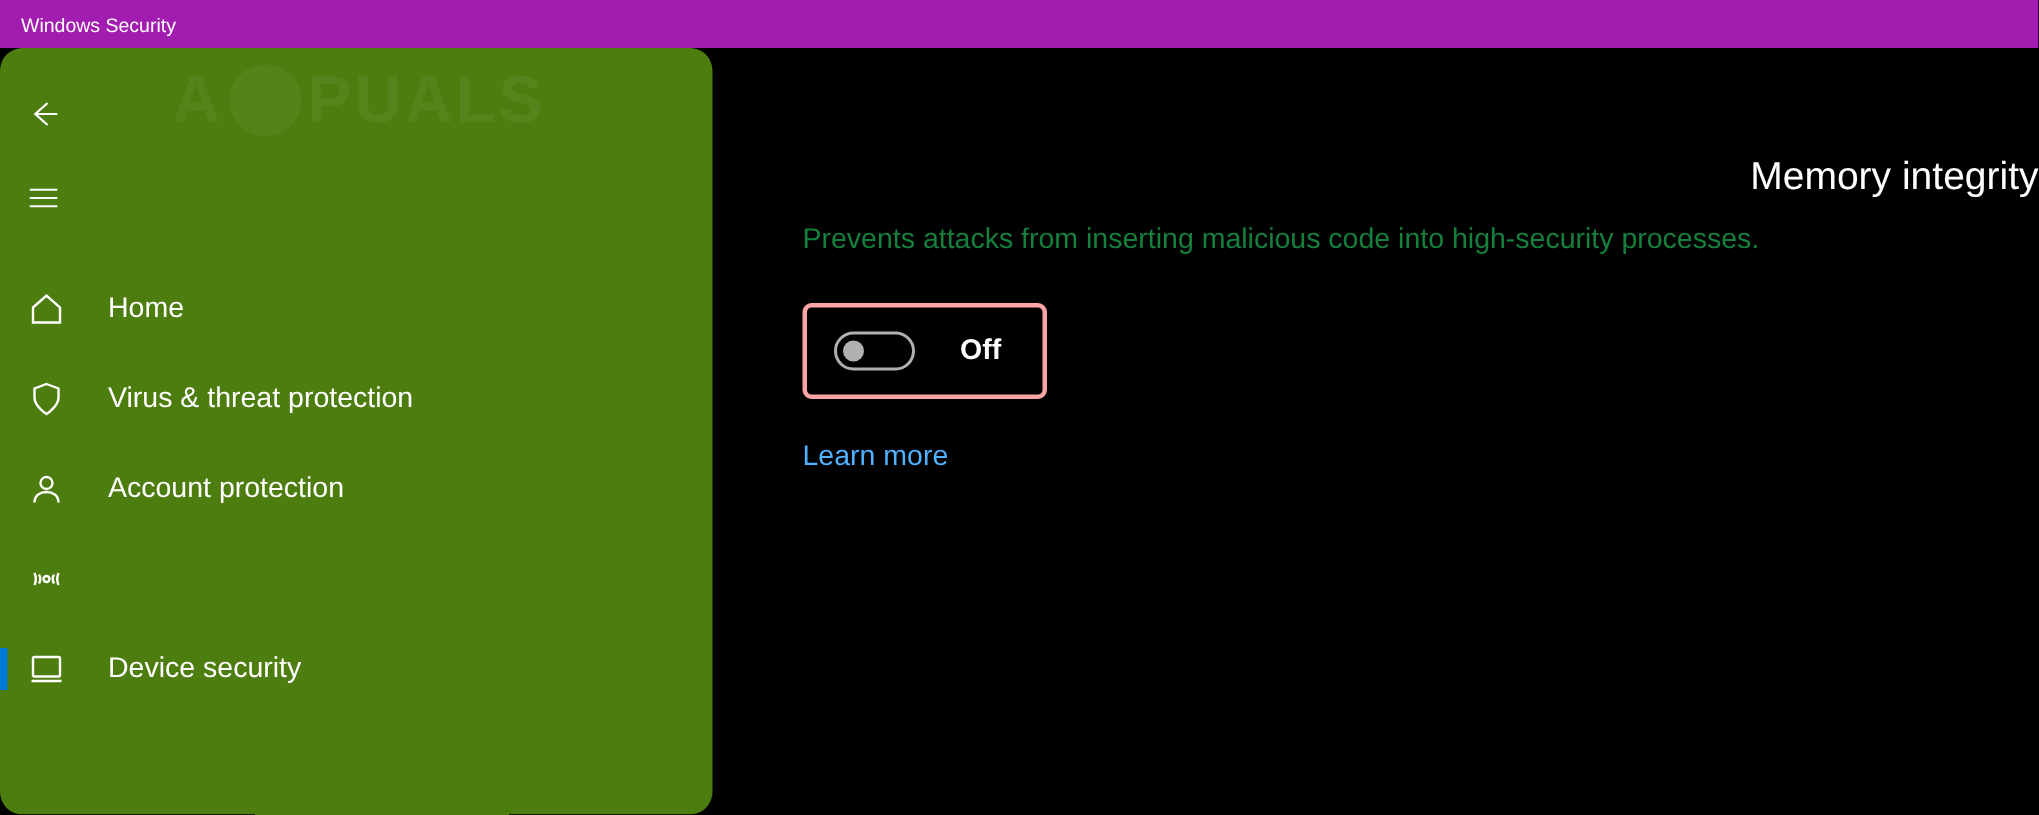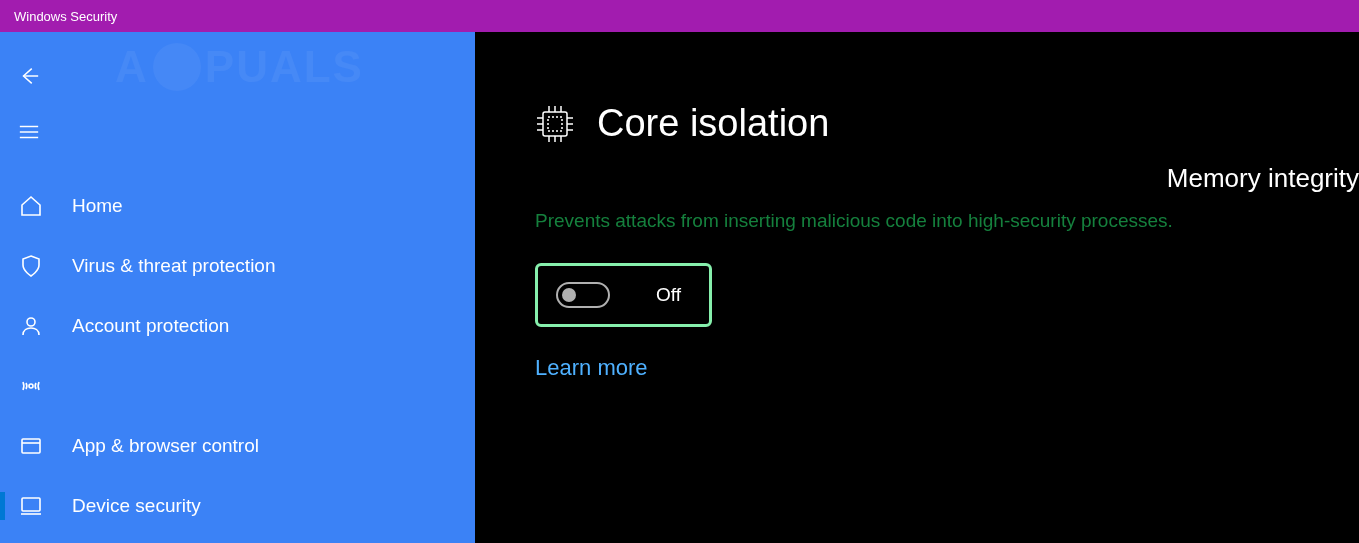--- a/index.html
+++ b/index.html
@@ -26,25 +26,26 @@
       font-size: 13px;
       font-weight: 400;
     }
     .body {
       display: flex;
       flex: 1;
       height: calc(543px - 32px);
     }
     .sidebar {
       width: 475px;
-      background: #3b82f6;
+      background: #4d7c0f;
       display: flex;
       flex-direction: column;
       padding-top: 18px;
       position: relative;
+      border-radius: 15px;
     }
     .watermark {
       position: absolute;
       top: 10px;
       left: 115px;
       font-size: 44px;
       font-weight: 700;
       color: rgba(255,255,255,0.06);
       letter-spacing: 2px;
       pointer-events: none;
@@ -134,25 +135,26 @@
     .section-desc {
       font-size: 19px;
       color: #15803d;
       max-width: 650px;
       line-height: 1.4;
       margin-bottom: 28px;
     }
     .toggle-highlight {
       display: inline-flex;
       align-items: center;
-      border: 3px solid #86efac;
+      border: 3px solid #fca5a5;
       border-radius: 6px;
       padding: 16px 28px 16px 18px;
-      gap: 46px;
+      gap: 30px;
       margin-bottom: 28px;
+      font-weight: bold;
     }
     .toggle {
       width: 54px;
       height: 26px;
       border: 2px solid #b0b0b0;
       border-radius: 26px;
       position: relative;
       cursor: pointer;
       background: transparent;
     }
@@ -165,21 +167,21 @@
       width: 14px;
       height: 14px;
       border-radius: 50%;
       background: #b0b0b0;
     }
     .toggle-label {
       font-size: 19px;
     }
     .link {
       color: #4fb1ff;
-      font-size: 22px;
+      font-size: 19px;
       cursor: pointer;
       text-decoration: none;
     }
   </style>
 </head>
 <body>
 
 <div class="titlebar">
   <span>Windows Security</span>
 </div>
@@ -248,66 +250,36 @@
               <circle cx="12" cy="12" r="2"></circle>
               <path d="M6 12a6 6 0 0 1 0 0"></path>
               <path d="M4 8 A10 10 0 0 1 4 16"></path>
               <path d="M20 8 A10 10 0 0 0 20 16"></path>
               <path d="M7 9 A6 6 0 0 1 7 15"></path>
               <path d="M17 9 A6 6 0 0 0 17 15"></path>
             </svg>
         </span>
       </div>
 
-      <div class="nav-item">
-        <span class="nav-icon">
-          <svg viewBox="0 0 24 24" fill="none" stroke="#fff" stroke-width="1.6">
-              <rect x="3" y="5" width="18" height="14" rx="1"></rect>
-              <line x1="3" y1="9" x2="21" y2="9"></line>
-            </svg>
-        </span>
-        <span>App &amp; browser control</span>
-      </div>
 
       <div class="nav-item selected">
         <span class="nav-icon">
           <svg viewBox="0 0 24 24" fill="none" stroke="#fff" stroke-width="1.6">
               <rect x="3" y="4" width="18" height="13" rx="1"></rect>
               <line x1="2" y1="20" x2="22" y2="20"></line>
             </svg>
         </span>
         <span>Device security</span>
       </div>
 
     </nav>
   </aside>
 
   <main class="main">
 
-    <div class="page-header">
-      <span class="page-icon">
-        <svg viewBox="0 0 40 40" width="40" height="40" fill="none" stroke="#fff" stroke-width="1.5">
-          <rect x="8" y="8" width="24" height="24" rx="2"></rect>
-          <rect x="13" y="13" width="14" height="14" stroke-dasharray="2 2"></rect>
-          <line x1="20" y1="2" x2="20" y2="8"></line>
-            <line x1="14" y1="2" x2="14" y2="8"></line>
-            <line x1="26" y1="2" x2="26" y2="8"></line>
-          <line x1="20" y1="32" x2="20" y2="38"></line>
-            <line x1="14" y1="32" x2="14" y2="38"></line>
-            <line x1="26" y1="32" x2="26" y2="38"></line>
-          <line x1="2" y1="20" x2="8" y2="20"></line>
-            <line x1="2" y1="14" x2="8" y2="14"></line>
-            <line x1="2" y1="26" x2="8" y2="26"></line>
-          <line x1="32" y1="20" x2="38" y2="20"></line>
-            <line x1="32" y1="14" x2="38" y2="14"></line>
-            <line x1="32" y1="26" x2="38" y2="26"></line>
-        </svg>
-      </span>
-      <h1 class="page-title">Core isolation</h1>
-    </div>
 
 
     <h2 class="section-title">Memory integrity</h2>
 
     <p class="section-desc">Prevents attacks from inserting malicious code into high-security processes.</p>
 
     <div class="toggle-highlight">
       <div class="toggle" role="switch" aria-checked="false"></div>
       <span class="toggle-label">Off</span>
     </div>

